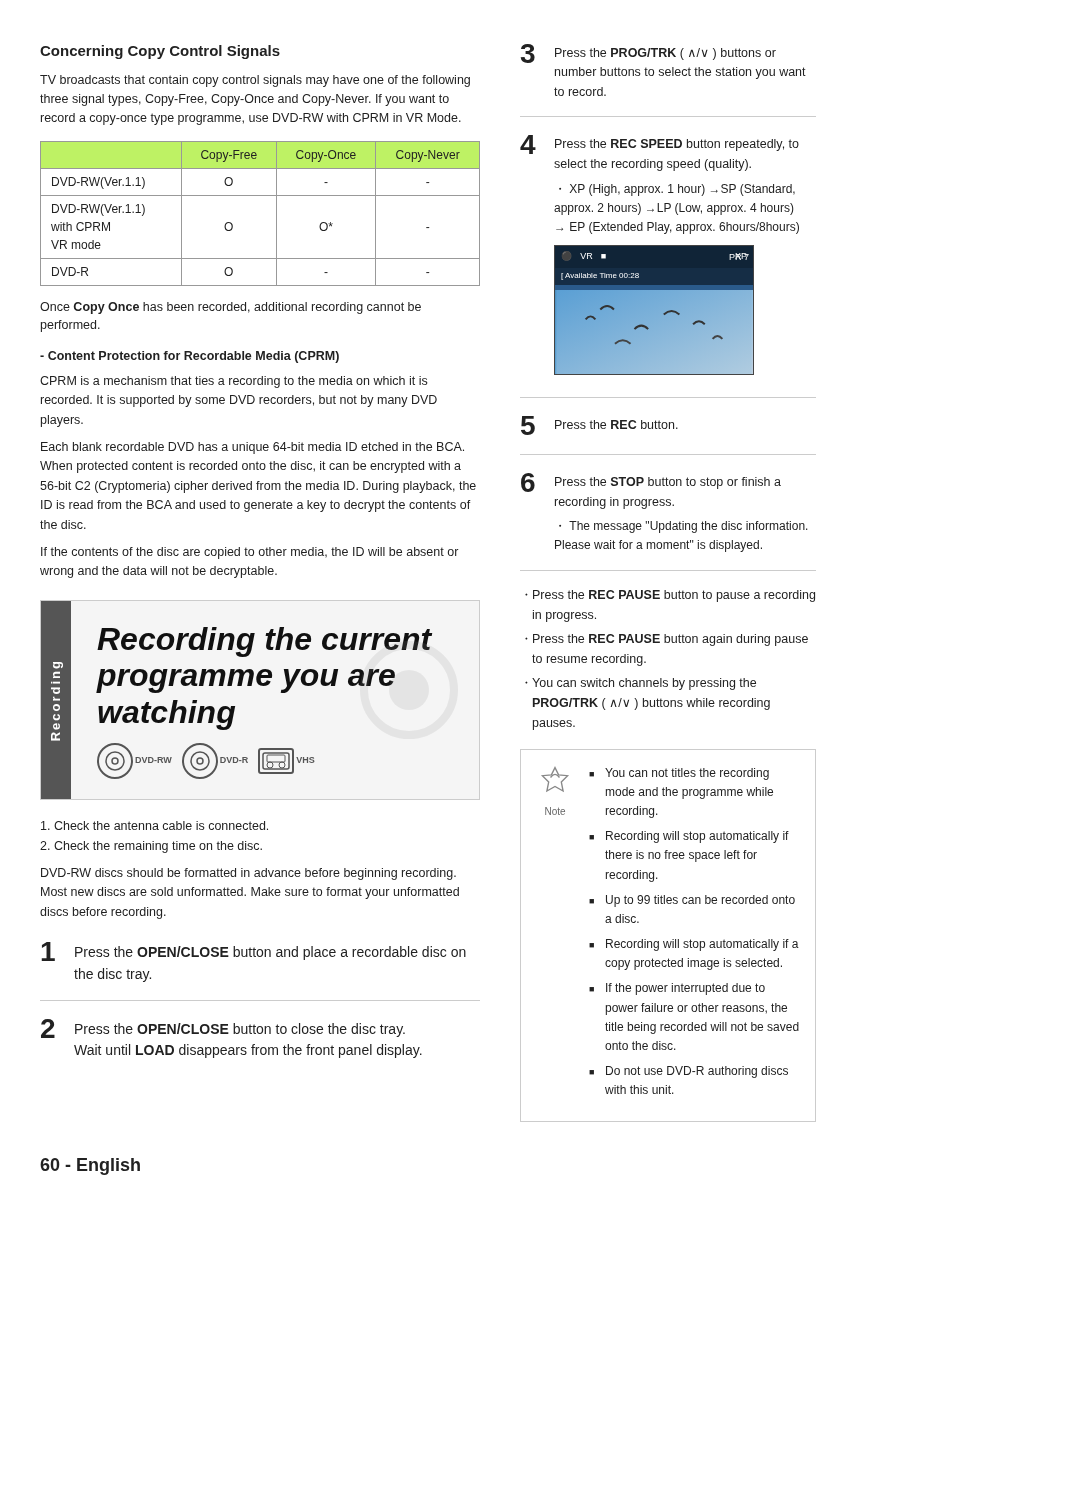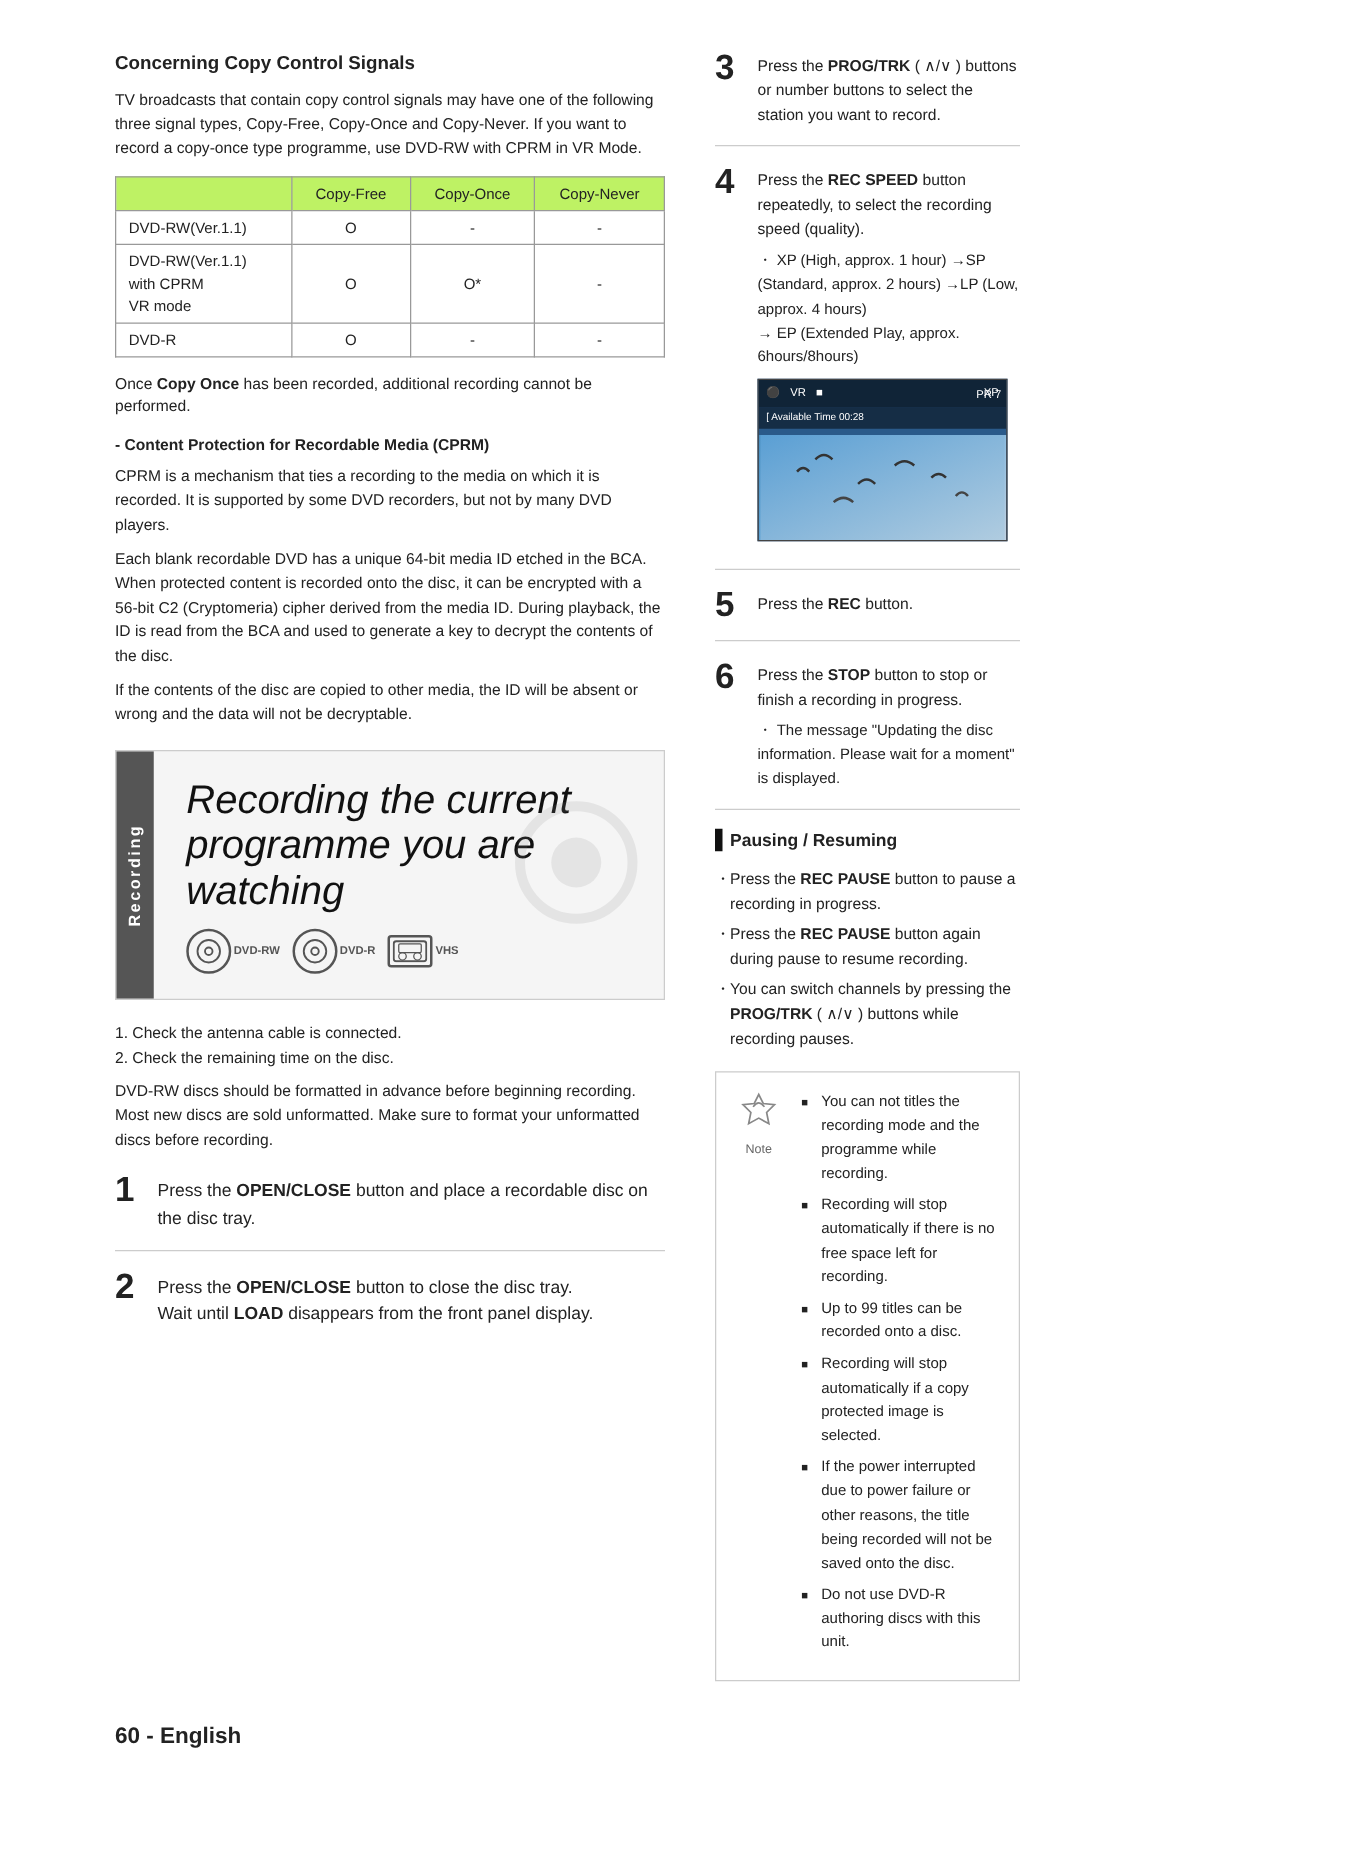--- a/index.html
+++ b/index.html
@@ -9,21 +9,21 @@
       width: 1080px;
       min-height: 1487px;
       color: #222;
       font-size: 13px;
       line-height: 1.5;
     }
     .page {
       width: 876px;
       min-height: 1487px;
       background: #fff;
-      padding: 40px 60px 40px 92px;
+      padding: 40px 60px 40px 40px;
       position: relative;
     }
     .two-col {
       display: flex;
       gap: 40px;
     }
     .left-col {
       width: 440px;
       flex-shrink: 0;
     }
@@ -96,21 +96,21 @@
       position: absolute;
       right: 20px;
       top: 50%;
       transform: translateY(-60%);
       width: 100px;
       height: 100px;
       opacity: 0.15;
     }
     .banner-title {
       font-size: 32px;
-      font-weight: 400;
+      font-weight: 700;
       line-height: 1.15;
       color: #111;
       font-style: italic;
       margin-bottom: 12px;
       font-family: Arial, Helvetica, sans-serif;
     }
     .recording-sidebar {
       position: absolute;
       left: 0;
       top: 0;
@@ -537,24 +537,20 @@
         <div class="right-step-num">6</div>
         <div class="right-step-content">
           Press the <span class="bold">STOP</span> button to stop or finish a recording in progress.
           <div style="margin-top:5px; font-size:12px; line-height:1.6;">
             ・ The message "Updating the disc information. Please wait for a moment" is displayed.
           </div>
         </div>
       </div>
 
       <div style="margin-top: 10px;">
-        <div class="pausing-title">
-          <span class="black-bar"></span>
-          <span>Pausing / Resuming</span>
-        </div>
         <ul class="pausing-list">
           <li>
             Press the <span class="bold">REC PAUSE</span> button to pause a recording in progress.
           </li>
           <li>
             Press the <span class="bold">REC PAUSE</span> button again during pause to resume recording.
           </li>
           <li>
             You can switch channels by pressing the <span class="bold">PROG/TRK</span> ( ∧/∨ ) buttons while recording pauses.
           </li>

